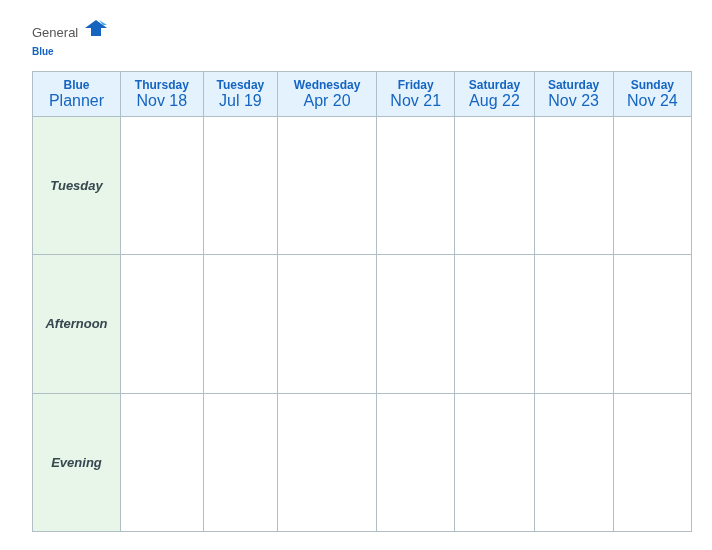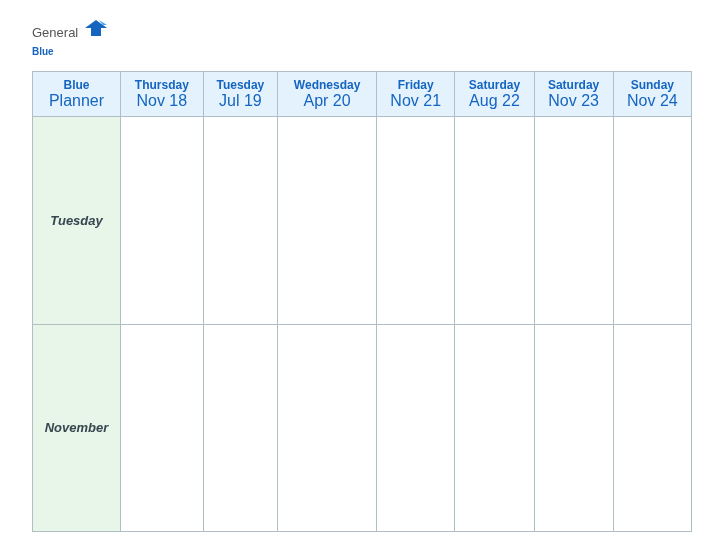--- a/index.html
+++ b/index.html
@@ -162,22 +162,32 @@
       <tr class="row-morning">
         <td class="col-label">Tuesday</td>
         <td class="col-day"></td>
         <td class="col-day"></td>
         <td class="col-day"></td>
         <td class="col-day"></td>
         <td class="col-day"></td>
         <td class="col-day"></td>
         <td class="col-day"></td>
       </tr>
+      <tr class="row-afternoon">
+        <td class="col-label">Afternoon</td>
+        <td class="col-day"></td>
+        <td class="col-day"></td>
+        <td class="col-day"></td>
+        <td class="col-day"></td>
+        <td class="col-day"></td>
+        <td class="col-day"></td>
+        <td class="col-day"></td>
+      </tr>
       <tr class="row-evening">
-        <td class="col-label">November</td>
+        <td class="col-label">Evening</td>
         <td class="col-day"></td>
         <td class="col-day"></td>
         <td class="col-day"></td>
         <td class="col-day"></td>
         <td class="col-day"></td>
         <td class="col-day"></td>
         <td class="col-day"></td>
       </tr>
     </tbody>
   </table>

